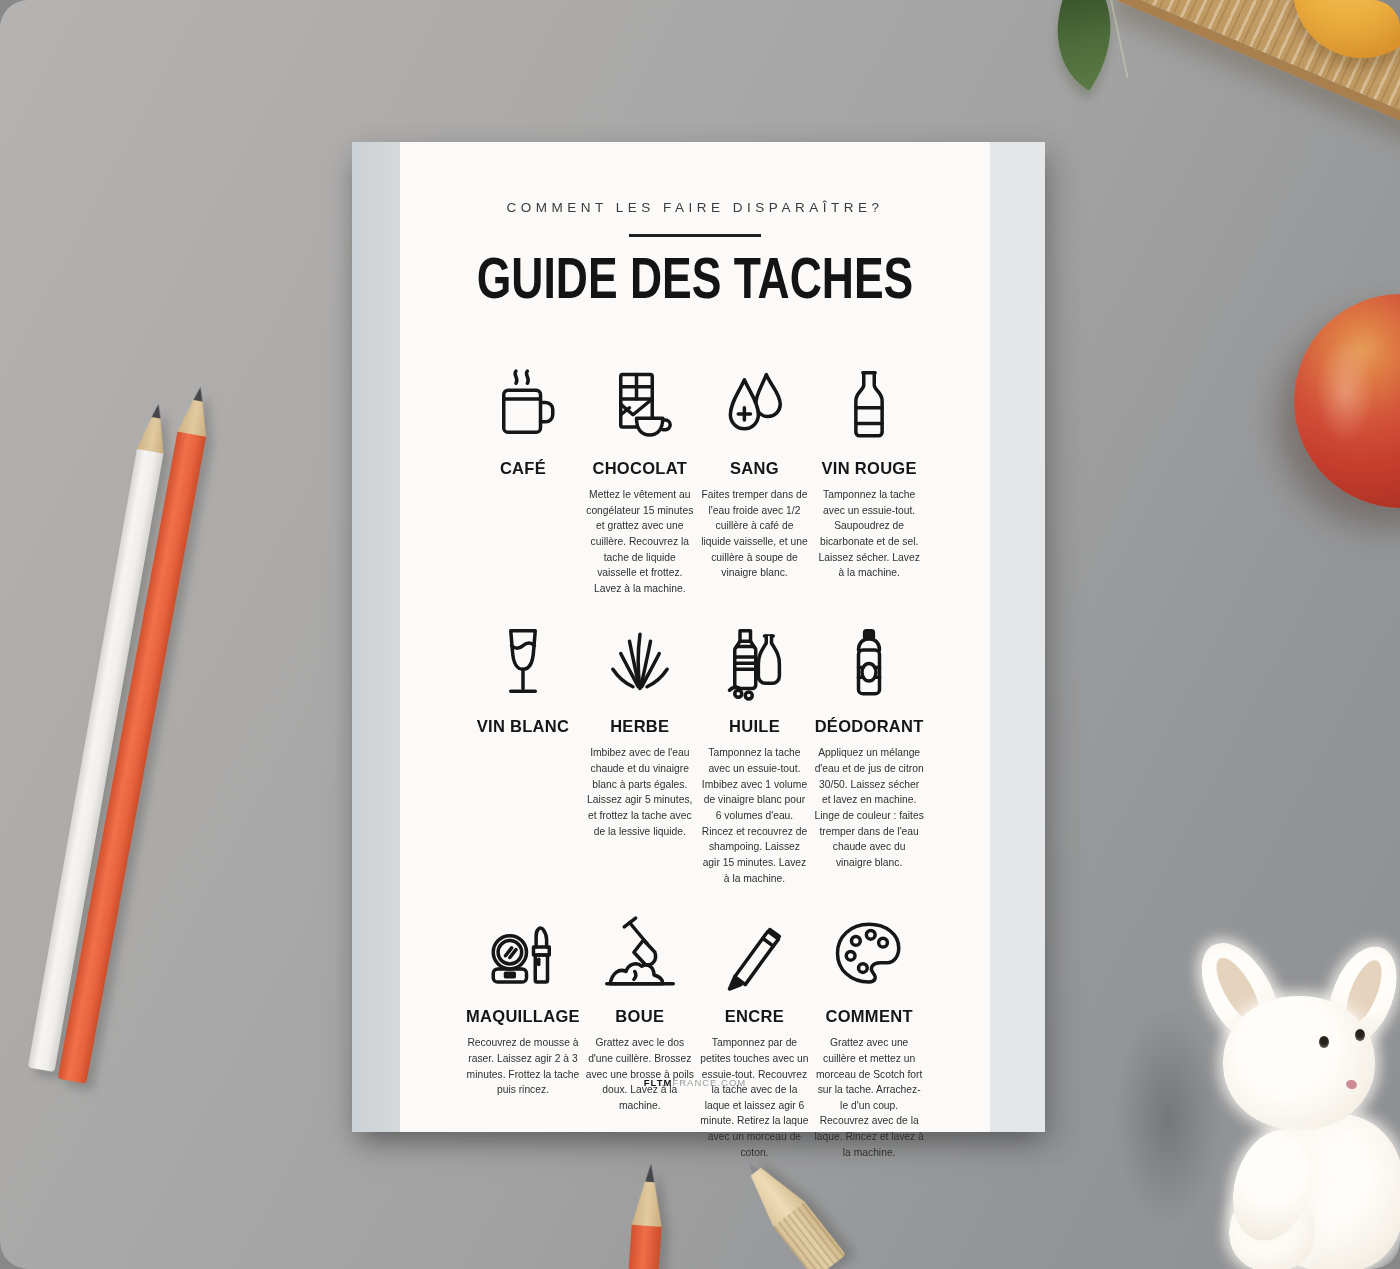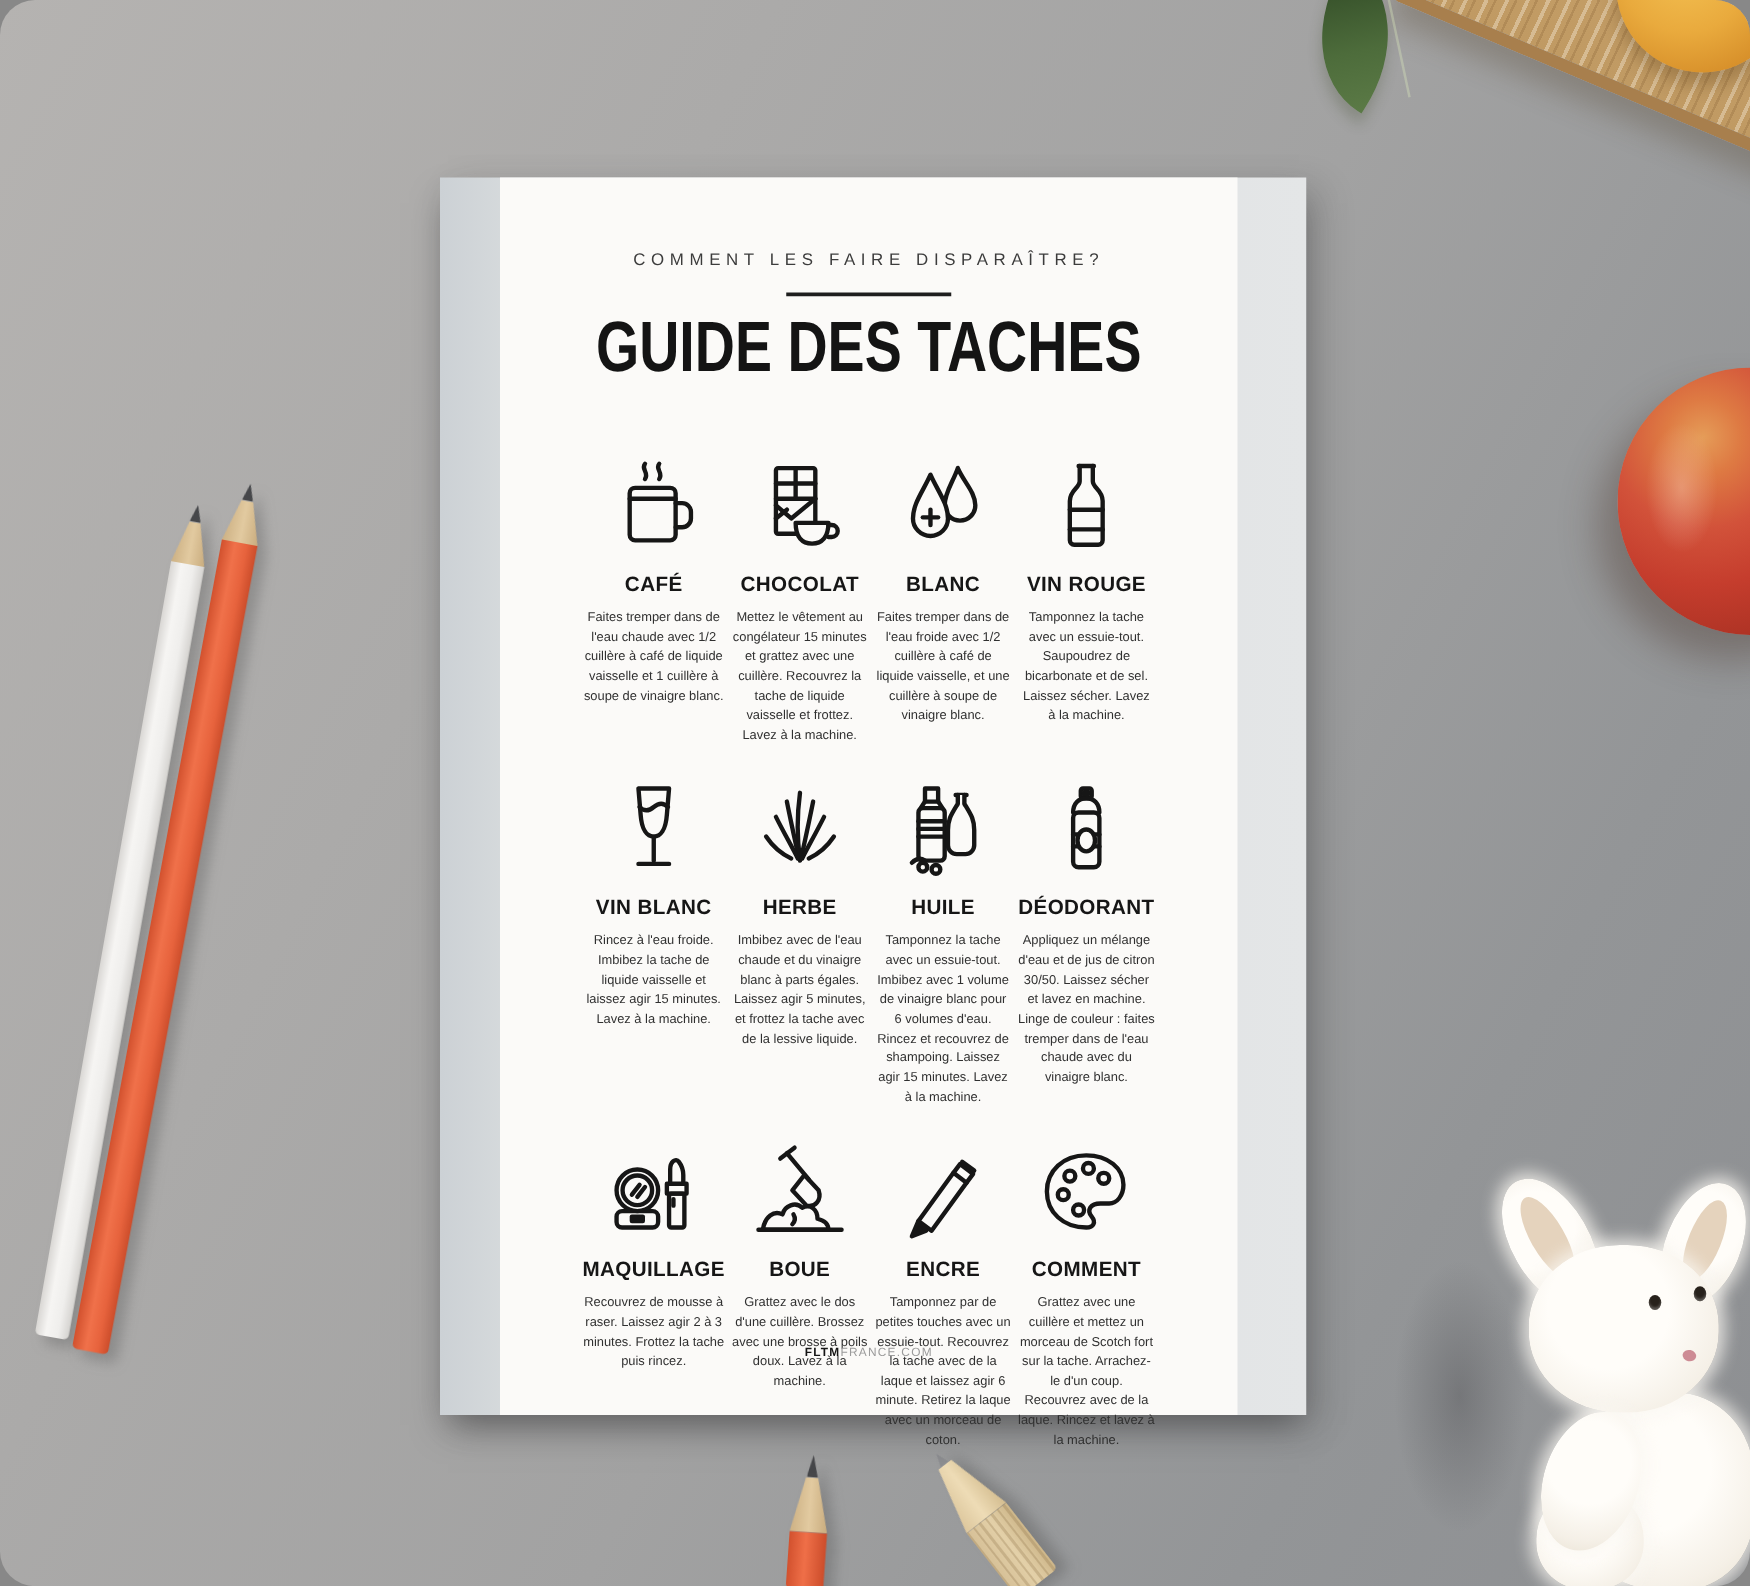--- a/index.html
+++ b/index.html
@@ -144,21 +144,20 @@
         <div class="icon-box">
           <svg width="84" height="84" viewBox="0 0 96 96">
             <path d="M40 8 c-4 5 4 8 0 14"></path>
               <path d="M53 8 c-4 5 4 8 0 14"></path>
             <rect x="26" y="30" width="42" height="48" rx="5"></rect>
             <line x1="26" y1="40" x2="68" y2="40"></line>
             <path d="M68 44 h6 a8 8 0 0 1 8 8 v6 a8 8 0 0 1 -8 8 h-6"></path>
           </svg>
         </div>
         <div class="item-title">CAFÉ</div>
-        <p class="item-desc">Faites tremper dans de l'eau chaude avec 1/2 cuillère à café de liquide vaisselle et 1 cuillère à soupe de vinaigre blanc.</p>
       </div>
 
       <div class="cell">
         <div class="icon-box">
           <svg width="84" height="84" viewBox="0 0 96 96">
             <rect x="26" y="12" width="36" height="60" rx="2"></rect>
             <line x1="44" y1="12" x2="44" y2="40"></line>
             <line x1="26" y1="26" x2="62" y2="26"></line>
             <line x1="26" y1="40" x2="62" y2="40"></line>
             <path d="M26 46 L40 58 L62 40"></path>
@@ -173,21 +172,21 @@
 
       <div class="cell">
         <div class="icon-box">
           <svg width="84" height="84" viewBox="0 0 96 96">
             <path d="M62 12 C58 24 50 34 50 46 a14 14 0 0 0 28 0 C78 34 67 24 62 12 Z"></path>
             <path d="M37 18 C31 32 21 44 21 58 a16 16 0 0 0 32 0 C53 44 43 32 37 18 Z" fill="#fbfaf8"></path>
             <line x1="37" y1="50" x2="37" y2="64"></line>
             <line x1="30" y1="57" x2="44" y2="57"></line>
           </svg>
         </div>
-        <div class="item-title">BLANC</div>
+        <div class="item-title">SANG</div>
         <p class="item-desc">Faites tremper dans de l'eau froide avec 1/2 cuillère à café de liquide vaisselle, et une cuillère à soupe de vinaigre blanc.</p>
       </div>
 
       <div class="cell">
         <div class="icon-box">
           <svg width="84" height="84" viewBox="0 0 96 96">
             <path d="M41 10 h14"></path>
             <path d="M42 10 v14 c0 6 -9 8 -9 18 v36 a4 4 0 0 0 4 4 h22 a4 4 0 0 0 4 -4 v-36 c0 -10 -9 -12 -9 -18 v-14"></path>
             <line x1="33" y1="50" x2="63" y2="50"></line>
             <line x1="33" y1="68" x2="63" y2="68"></line>
@@ -200,21 +199,20 @@
       <div class="cell">
         <div class="icon-box">
           <svg width="84" height="84" viewBox="0 0 96 96">
             <path d="M34 10 h28 l-2 24 c-1 14 -6 20 -12 20 s-11 -6 -12 -20 z"></path>
             <path d="M35 27 q6 6 13 0 t13 0"></path>
             <line x1="48" y1="54" x2="48" y2="76"></line>
             <line x1="34" y1="79" x2="62" y2="79"></line>
           </svg>
         </div>
         <div class="item-title">VIN BLANC</div>
-        <p class="item-desc">Rincez à l'eau froide. Imbibez la tache de liquide vaisselle et laissez agir 15 minutes. Lavez à la machine.</p>
       </div>
 
       <div class="cell">
         <div class="icon-box">
           <svg width="84" height="84" viewBox="0 0 96 96">
             <path d="M48 14 C45 36 45 54 48 76"></path>
             <path d="M36 22 C40 42 44 60 47 74"></path>
             <path d="M60 22 C56 42 52 60 49 74"></path>
             <path d="M26 36 C33 50 41 64 46 74"></path>
             <path d="M70 36 C63 50 55 64 50 74"></path>

